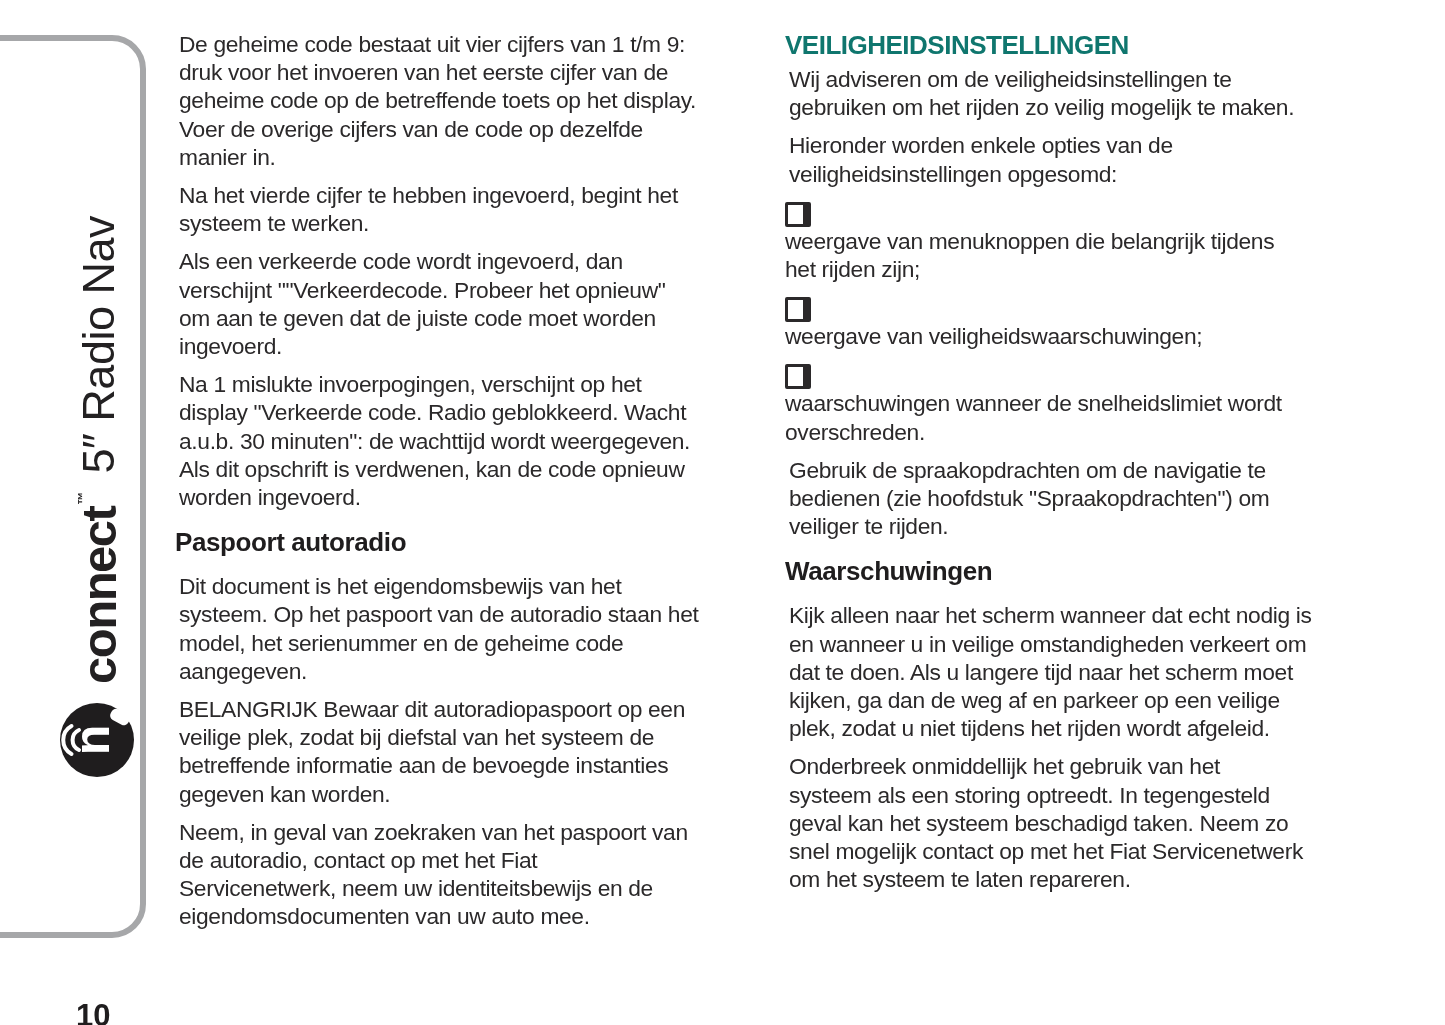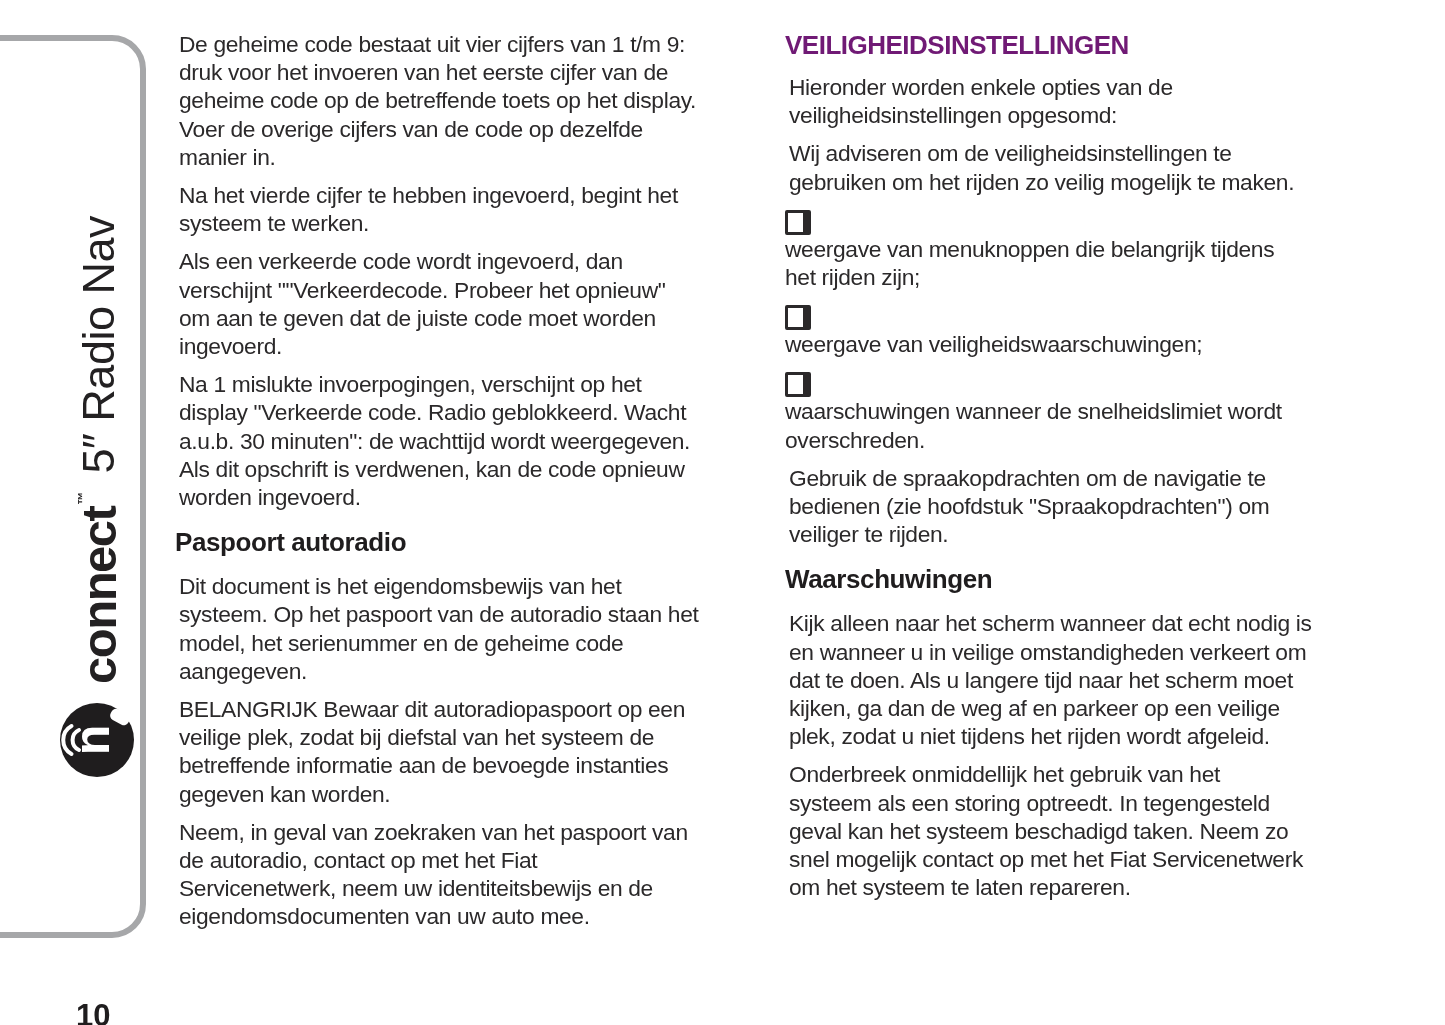--- a/index.html
+++ b/index.html
@@ -36,21 +36,21 @@
   }
   
   .col{position:absolute;top:30px;width:612px;}
   .col-left{left:175px;}
   .col-right{left:785px;}
   .para{
     margin:0 0 10px 4px;font-size:22.8px;line-height:28.2px;letter-spacing:-0.35px;
     white-space:pre-line;color:#2b292a;
   }
   .heading-main{
-    margin:0 0 12px 0;font-size:26px;font-weight:700;letter-spacing:-0.5px;color:#701a75;
+    margin:0 0 4px 0;font-size:26px;font-weight:700;letter-spacing:-0.5px;color:#0f766e;
   }
   .heading-sub{
     margin:16px 0 14px 0;font-size:26px;font-weight:700;letter-spacing:-0.4px;color:#1f1d1e;
   }
   .heading-sub.warnings{}
   .bullet{
     display:flex;align-items:flex-start;margin:0 0 10px 0;flex-direction:column;
   }
   .bullet-icon{
     flex:0 0 auto;width:15px;height:19px;margin:4px 9px 0 0;
@@ -112,24 +112,24 @@
 betreffende informatie aan de bevoegde instanties
 gegeven kan worden.</p>
     <p class="para">Neem, in geval van zoekraken van het paspoort van
 de autoradio, contact op met het Fiat
 Servicenetwerk, neem uw identiteitsbewijs en de
 eigendomsdocumenten van uw auto mee.</p>
   </div>
 
   <div class="col col-right">
     <h1 class="heading-main">VEILIGHEIDSINSTELLINGEN</h1>
+    <p class="para">Wij adviseren om de veiligheidsinstellingen te
+gebruiken om het rijden zo veilig mogelijk te maken.</p>
     <p class="para">Hieronder worden enkele opties van de
 veiligheidsinstellingen opgesomd:</p>
-    <p class="para">Wij adviseren om de veiligheidsinstellingen te
-gebruiken om het rijden zo veilig mogelijk te maken.</p>
 
     <div class="bullet">
       <span class="bullet-icon"></span>
       <span class="bullet-text">weergave van menuknoppen die belangrijk tijdens
 het rijden zijn;</span>
     </div>
     <div class="bullet">
       <span class="bullet-icon"></span>
       <span class="bullet-text">weergave van veiligheidswaarschuwingen;</span>
     </div>

